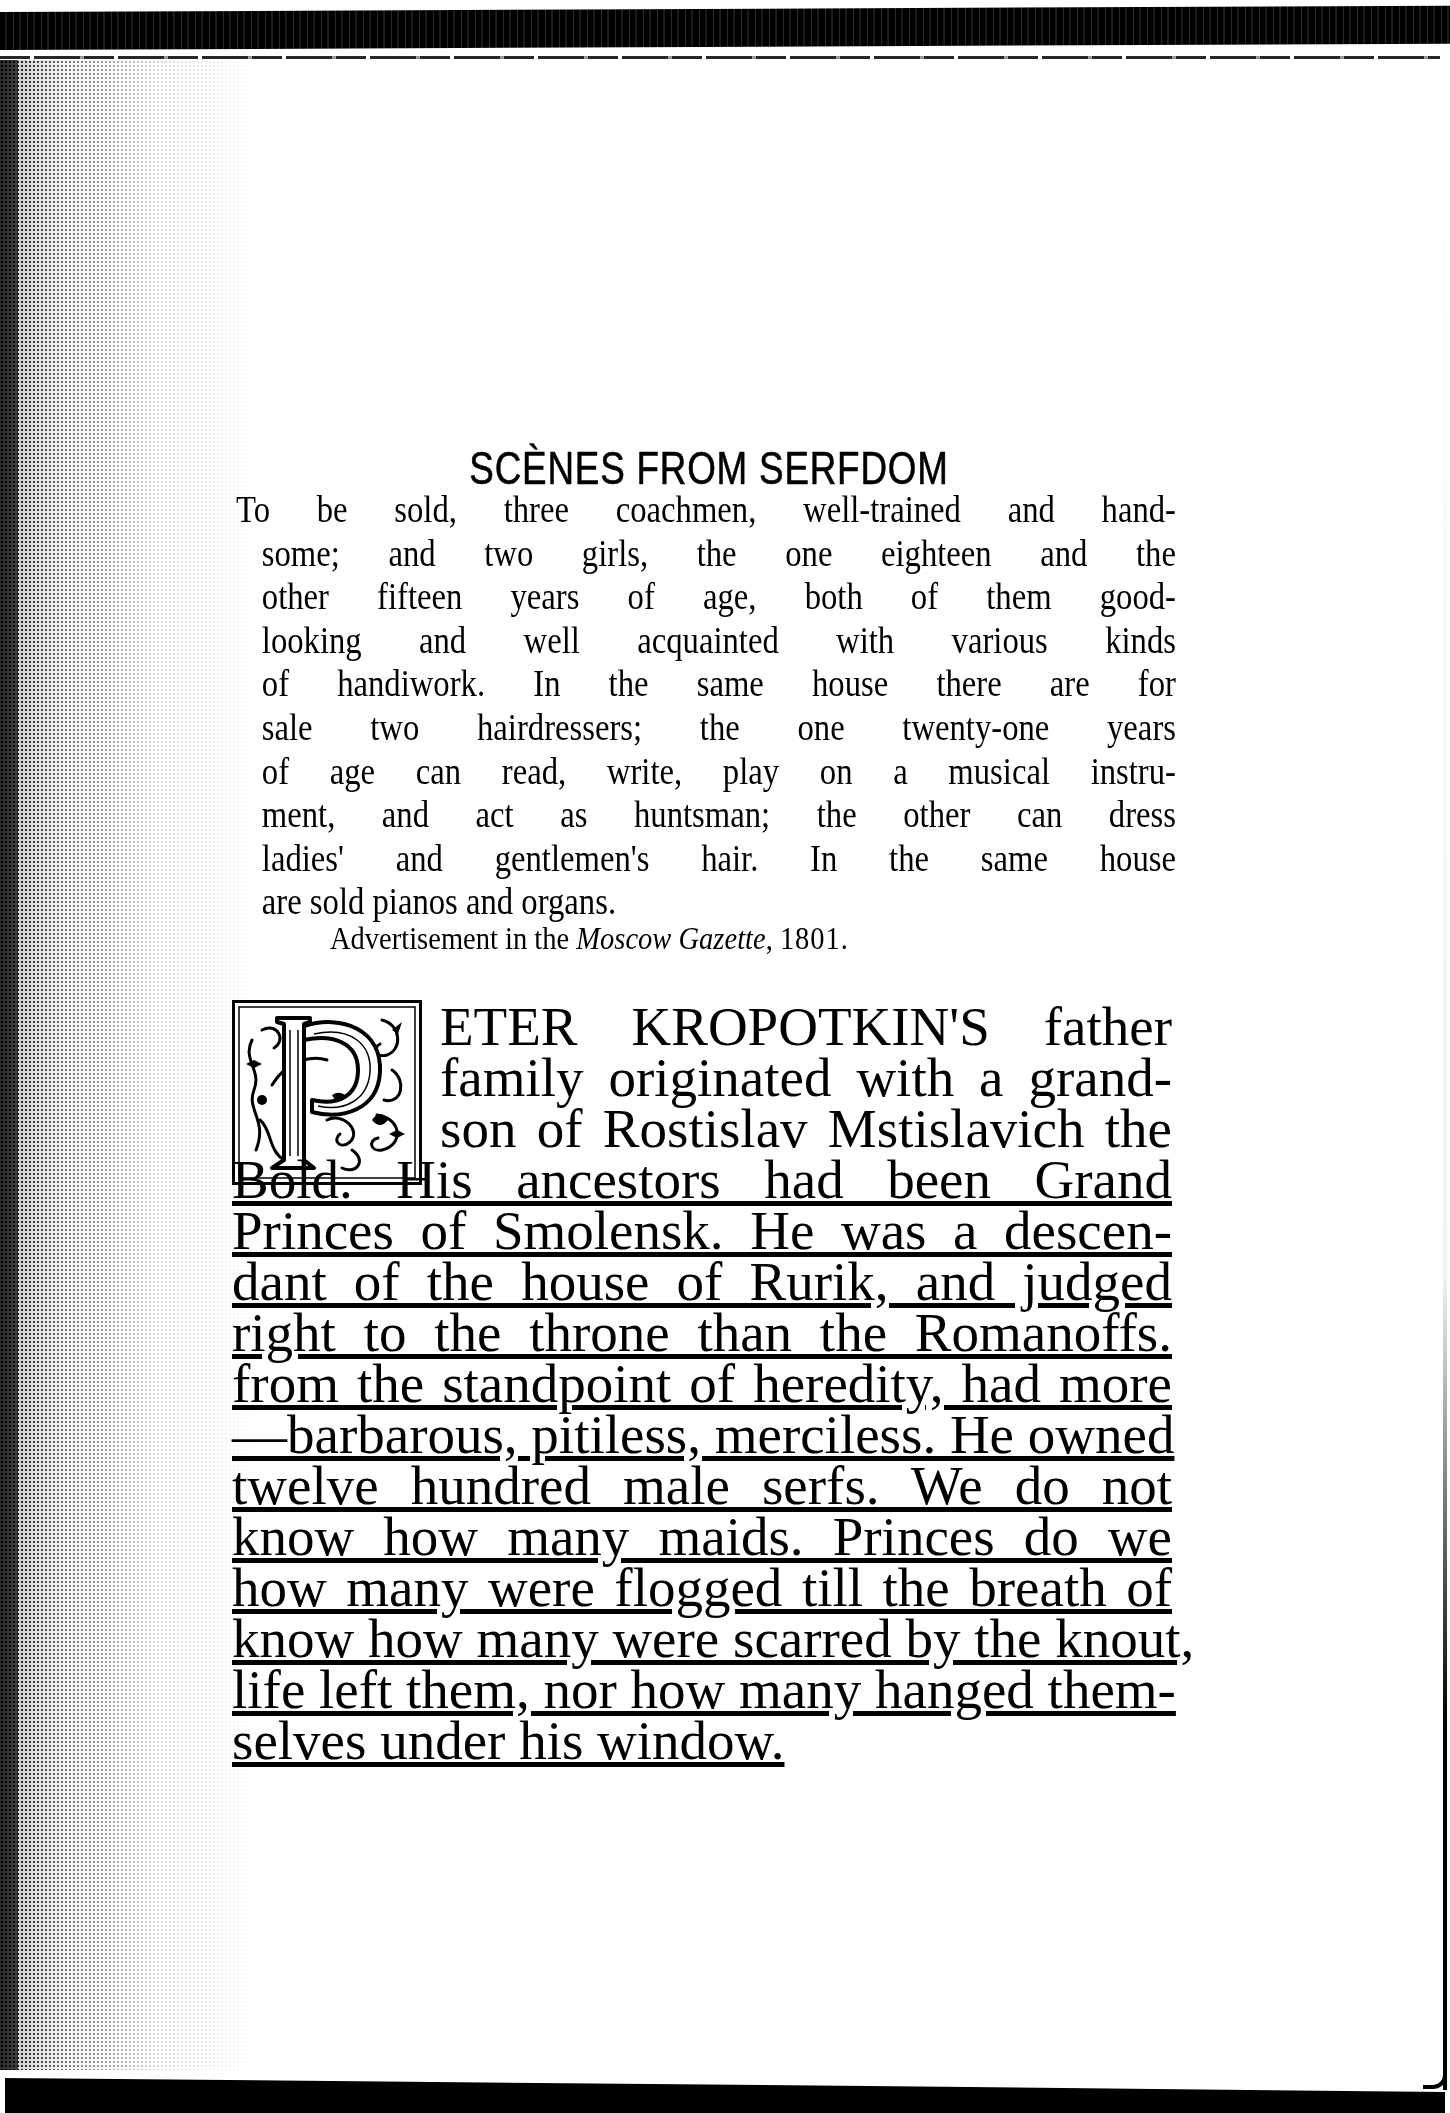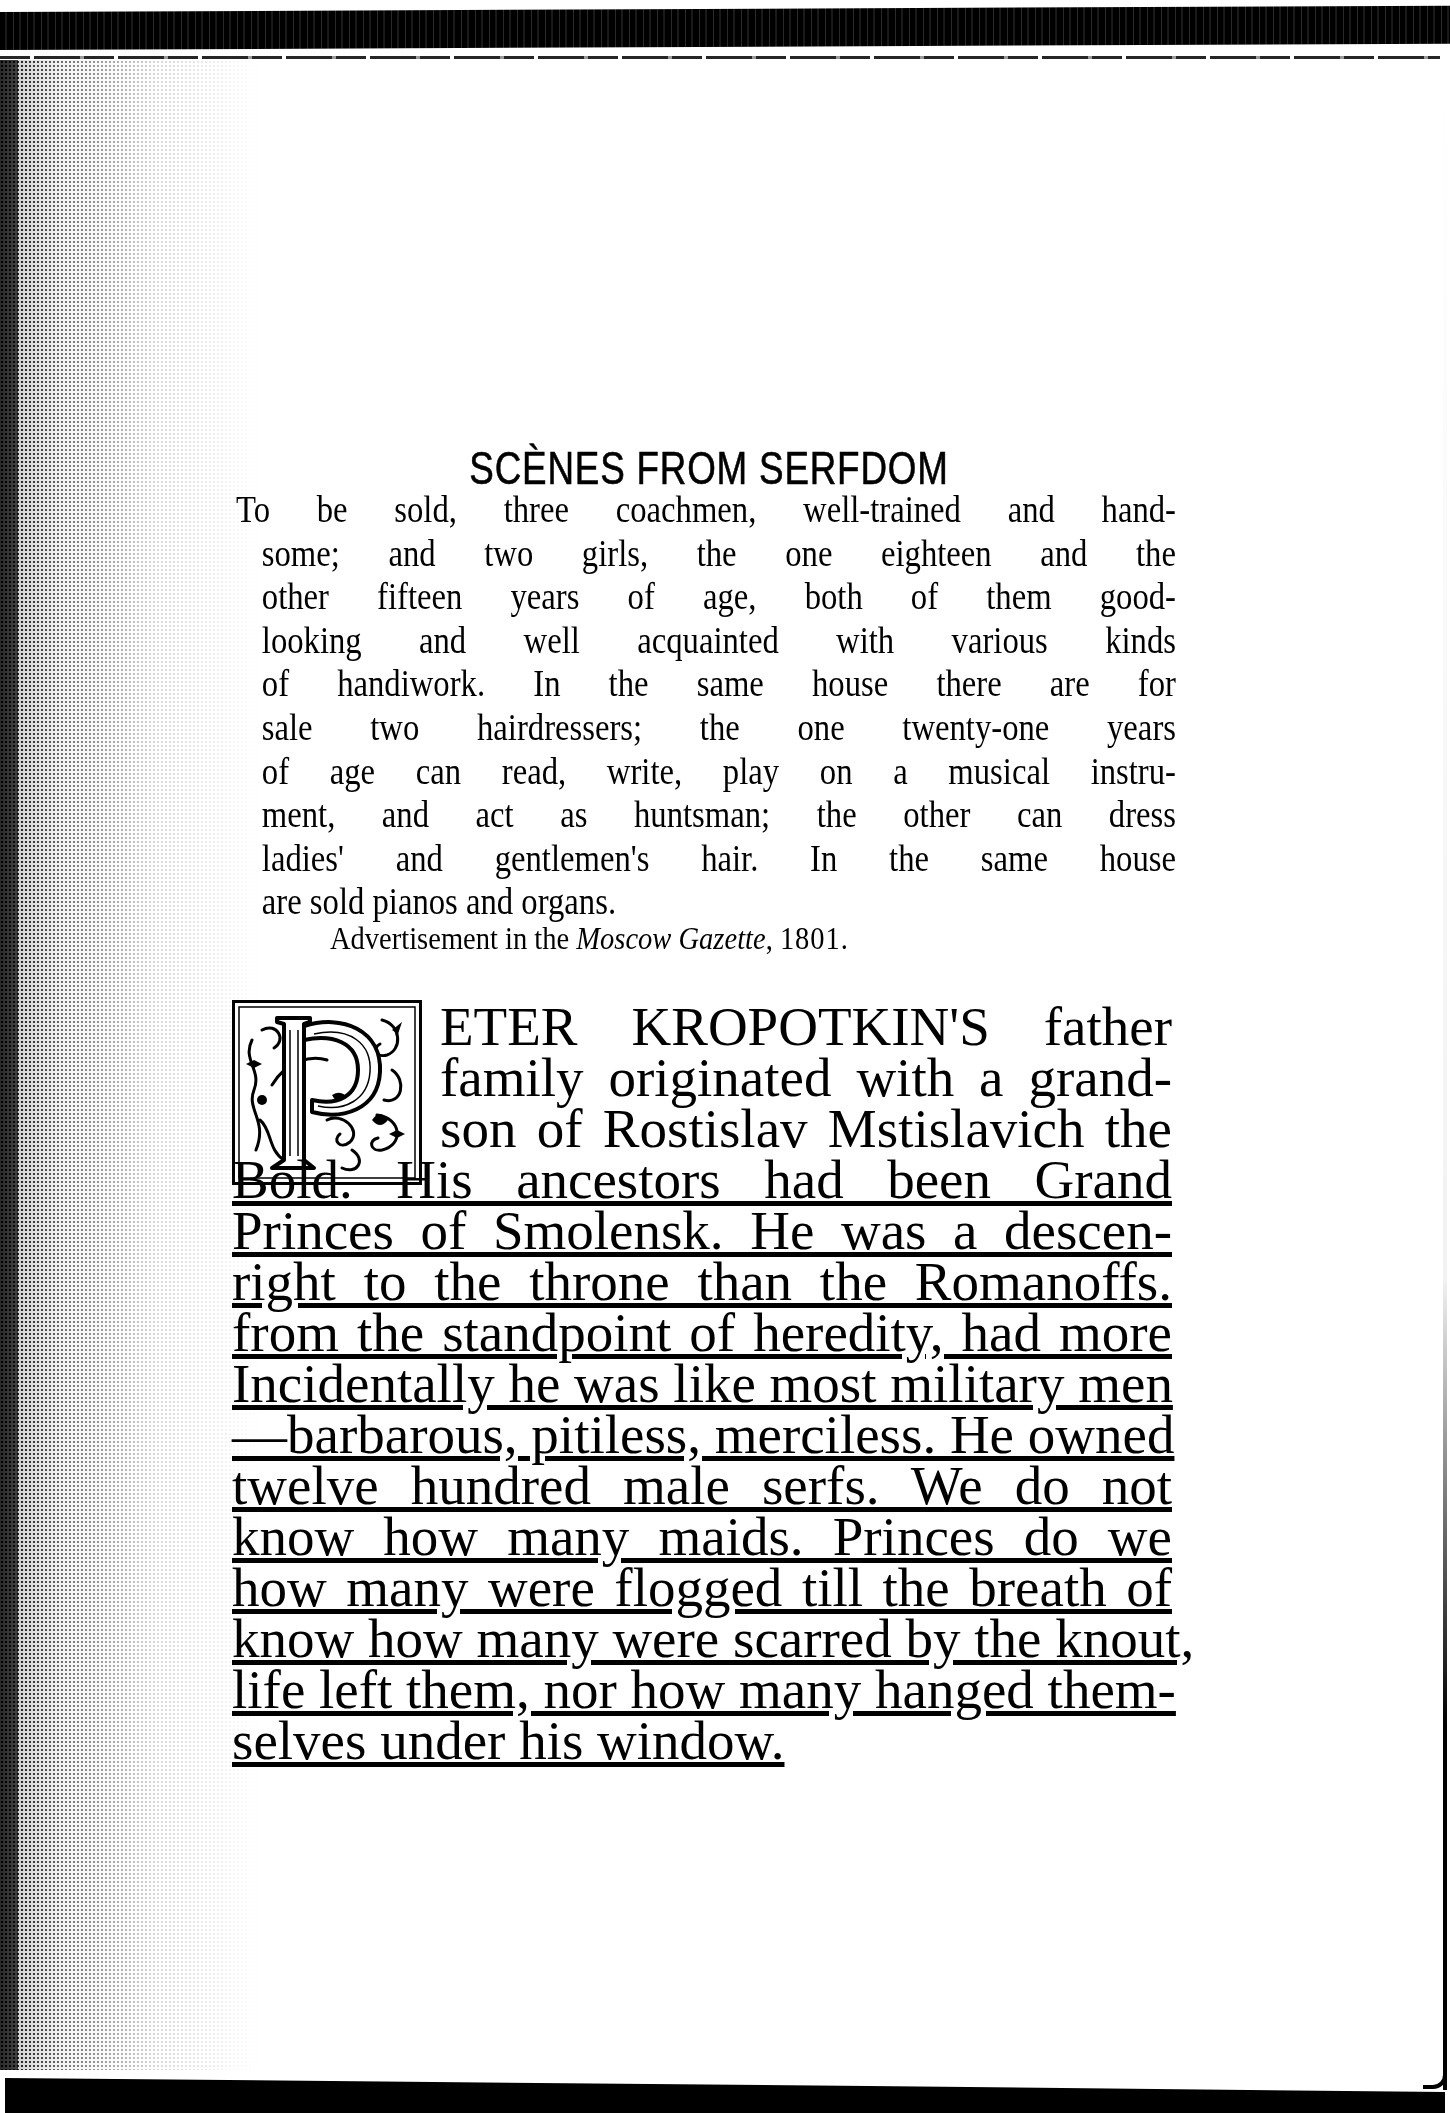--- a/index.html
+++ b/index.html
@@ -229,23 +229,23 @@
     </g>
   </svg>
 </div>
 
 <div class="body-text">
   <span class="body-line narrow">ETER KROPOTKIN'S father</span>
   <span class="body-line narrow">family originated with a grand-</span>
   <span class="body-line narrow">son of Rostislav Mstislavich the</span>
   <span class="body-line full">Bold. His ancestors had been Grand</span>
   <span class="body-line full">Princes of Smolensk. He was a descen-</span>
+  <span class="body-line full">dant of the house of Rurik, and judged</span>
   <span class="body-line full">right to the throne than the Romanoffs.</span>
   <span class="body-line full">from the standpoint of heredity, had more</span>
-  <span class="body-line full">Incidentally he was like most military men</span>
   <span class="body-line full">—barbarous, pitiless, merciless. He owned</span>
   <span class="body-line full">twelve hundred male serfs. We do not</span>
   <span class="body-line full">know how many maids. Princes do we</span>
   <span class="body-line full">how many were flogged till the breath of</span>
   <span class="body-line full">know how many were scarred by the knout,</span>
   <span class="body-line full">life left them, nor how many hanged them-</span>
   <span class="body-line full last">selves under his window.</span>
 </div>
 
 </body></html>

